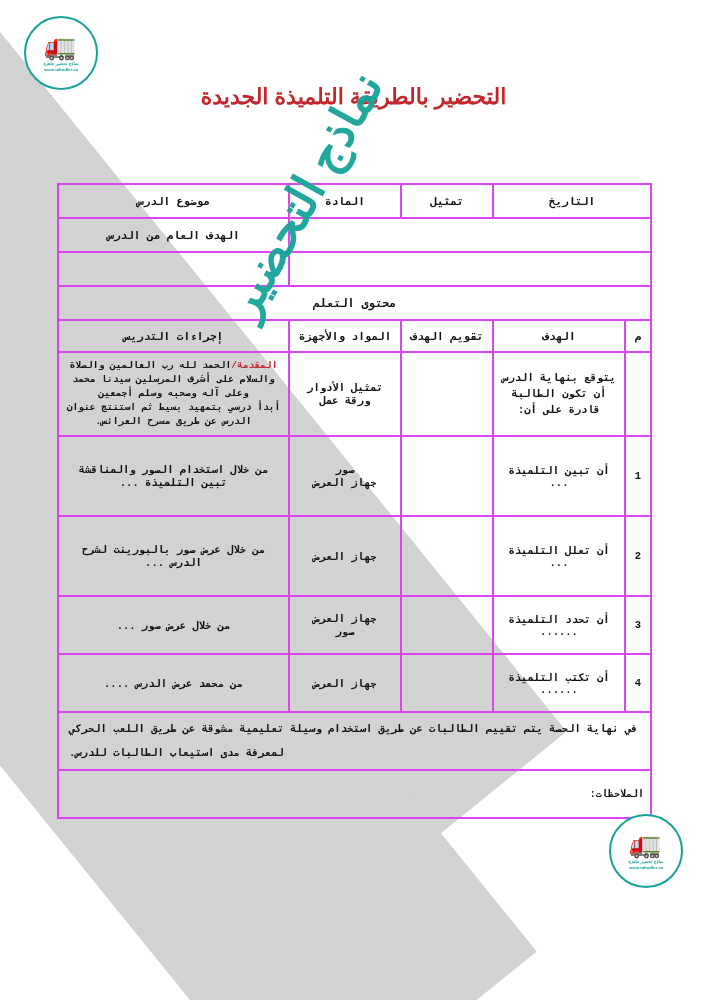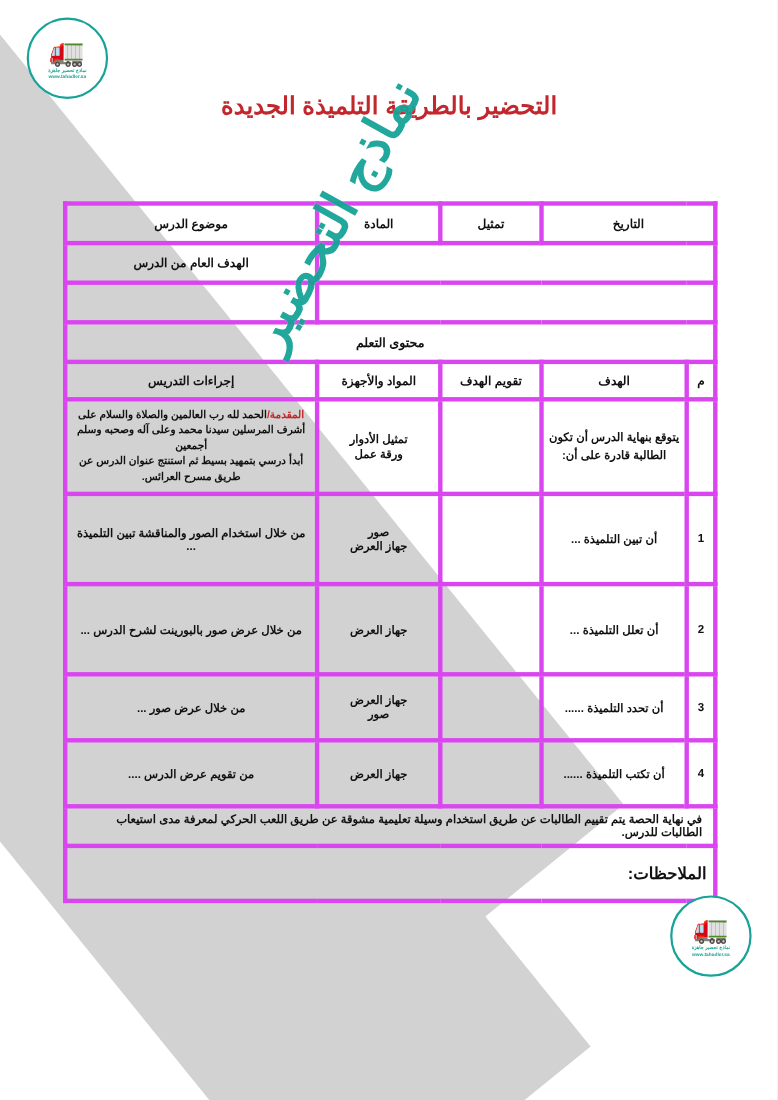--- a/index.html
+++ b/index.html
@@ -68,27 +68,28 @@
     width:595px;
     z-index:3;
   }
   table{
     border-collapse:collapse;
     width:100%;
     table-layout:fixed;
     background:transparent;
   }
   td,th{
-    border:4px solid #d946ef;
+    border:2px solid #d946ef;
     padding:3px 4px;
     font-size:10.5px;
     color:#111;
     text-align:center;
     vertical-align:middle;
     font-weight:bold;
+    font-family:Liberation Mono, monospace;
   }
   .hdr td{font-size:11px;font-weight:bold;height:26px;}
   .blank-row td{height:26px;}
   .content-title td{
     text-align:center;font-size:11.5px;height:26px;
   }
   .col-hdr td{height:24px;font-size:11px;text-align:center;}
   .num{width:26px;}
   .goal{width:132px;}
   .eval{width:92px;}
@@ -101,24 +102,24 @@
   .intro-cell .lead{color:#c1272d;font-weight:bold;}
   .goal-first{
     font-size:10.5px;line-height:16px;font-weight:bold;
   }
   .row-tall td{height:72px;}
   .row-mid td{height:50px;}
   .footer-label{
     color:#c1272d;font-weight:bold;font-size:11px;text-align:right;
   }
   .footer-text{
-    font-size:10.5px;line-height:12px;font-weight:bold;text-align:right;color:#111;padding:4px 10px;
+    font-size:10.5px;line-height:24px;font-weight:bold;text-align:left;color:#111;padding:4px 10px;
   }
   .notes-cell{
-    text-align:right;font-size:15px;font-weight:bold;color:#111;height:40px;padding-right:6px;
+    text-align:right;font-size:10px;font-weight:bold;color:#111;height:40px;padding-right:6px;
   }
   
   .watermark{
     position:absolute;
     z-index:5;
     left:214px;top:300px;
     color:#17a398;
     font-size:47px;
     font-weight:bold;
     transform:rotate(-61deg);
@@ -229,21 +230,21 @@
         <td class="mat-two" style="white-space:pre-line">جهاز العرض
 صور</td>
         <td>من خلال عرض صور ...</td>
       </tr>
 
       <tr class="row-mid">
         <td>4</td>
         <td>أن تكتب التلميذة ......</td>
         <td></td>
         <td style="white-space:pre-line">جهاز العرض</td>
-        <td>من تقويم عرض الدرس ....</td>
+        <td>من محمد عرض الدرس ....</td>
       </tr>
 
       <tr>
         <td colspan="5" class="footer-text">في نهاية الحصة يتم تقييم الطالبات عن طريق استخدام وسيلة تعليمية مشوقة عن طريق اللعب الحركي لمعرفة مدى استيعاب الطالبات للدرس.</td>
       </tr>
       <tr>
         <td colspan="5" class="notes-cell">الملاحظات:</td>
       </tr>
     </tbody>
       </table>

